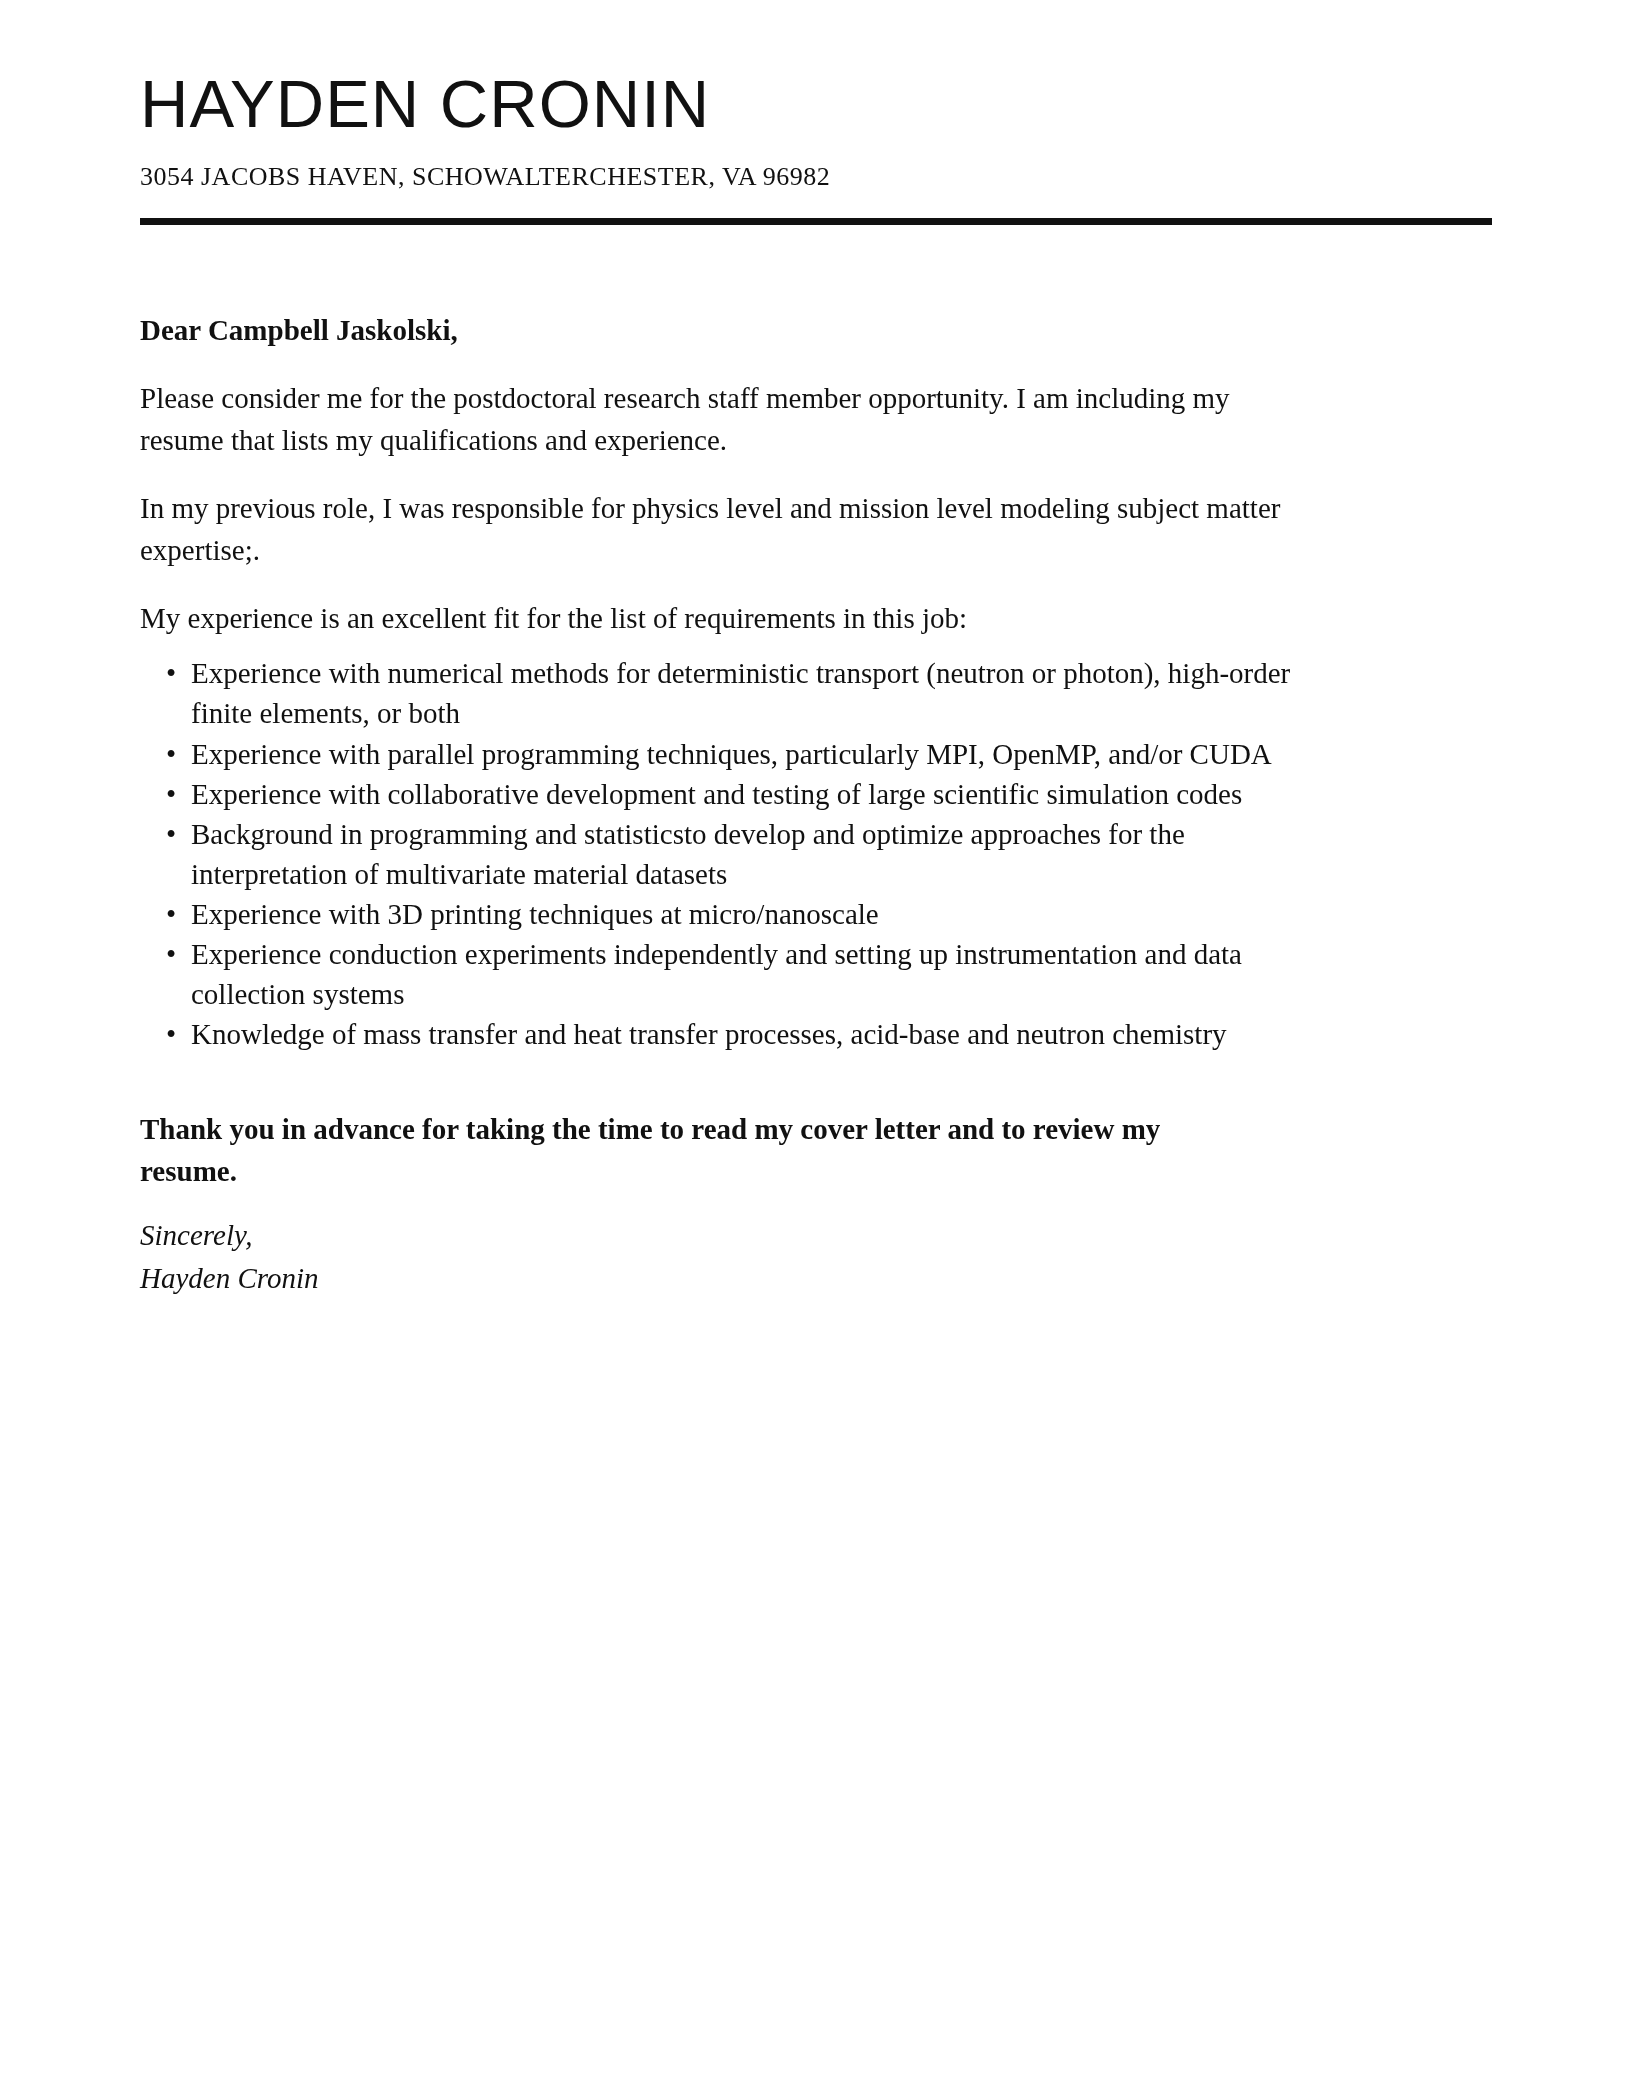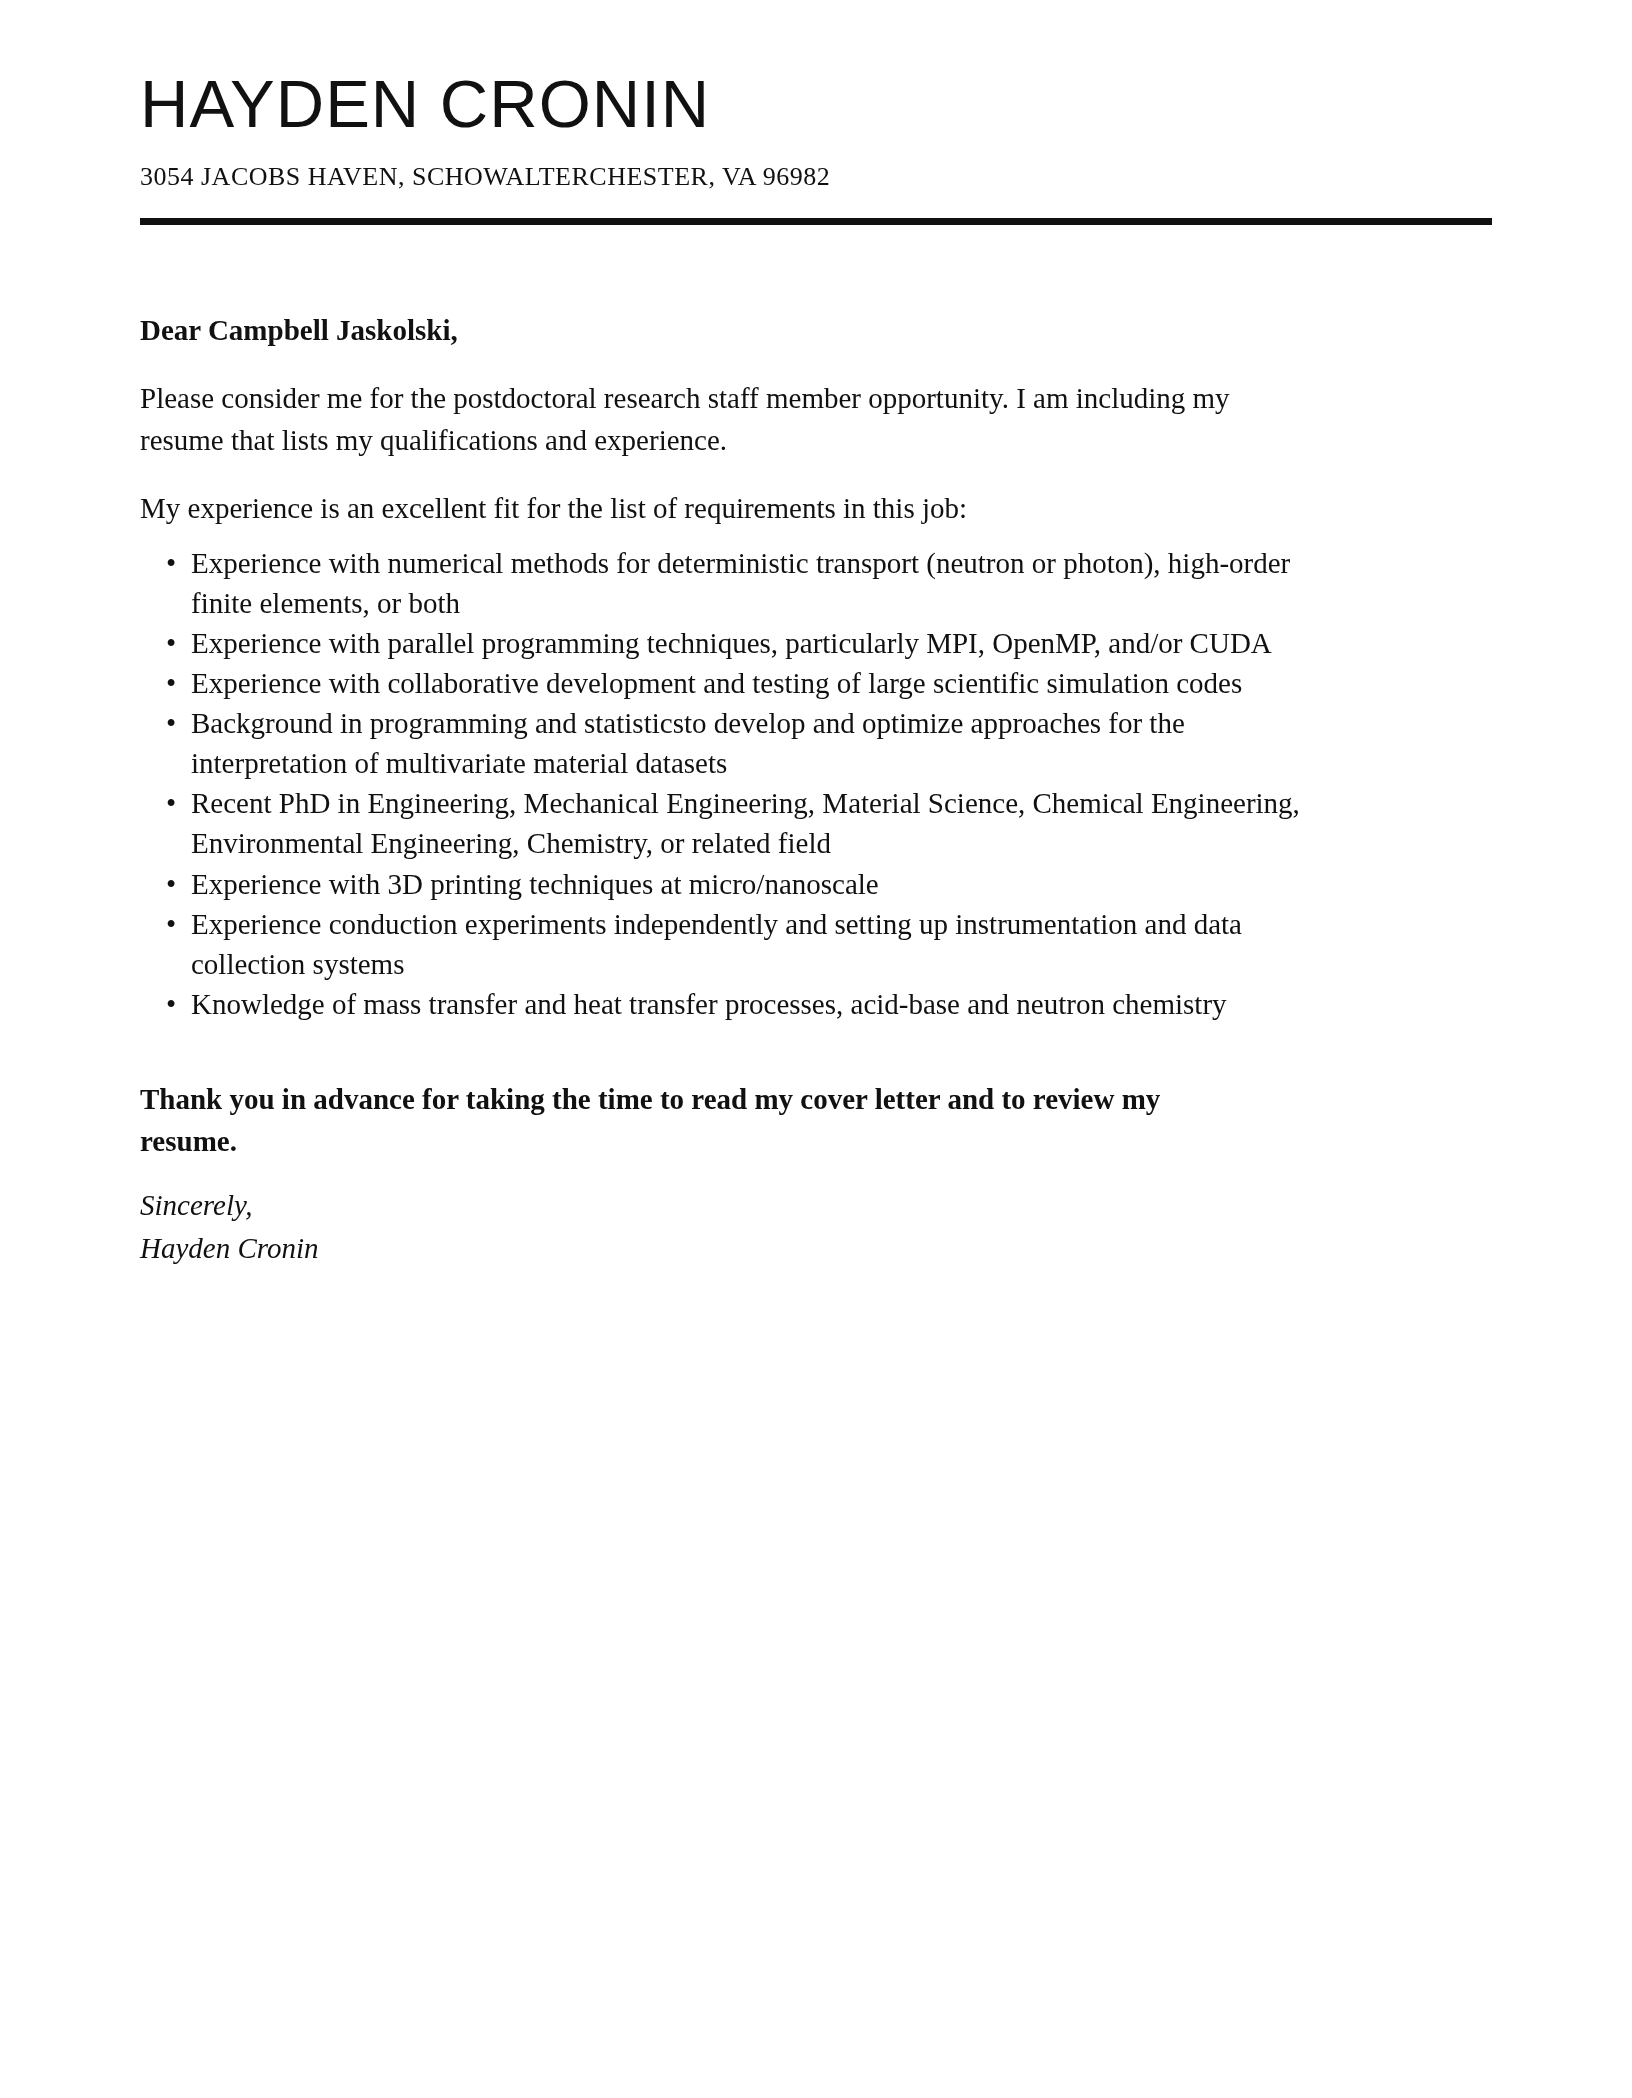--- a/index.html
+++ b/index.html
@@ -87,32 +87,32 @@
     <div class="rule"></div>
   </header>
 
   <main class="letter">
 
     <p class="salutation">Dear Campbell Jaskolski,</p>
 
     <p>Please consider me for the postdoctoral research staff member opportunity. I am including my
 resume that lists my qualifications and experience.</p>
 
+    <p>In my previous role, I was responsible for physics level and mission level modeling subject matter
+expertise;.</p>
 
     <p>My experience is an excellent fit for the list of requirements in this job:</p>
 
     <ul class="requirements">
       <li>Experience with numerical methods for deterministic transport (neutron or photon), high-order
 finite elements, or both</li>
       <li>Experience with parallel programming techniques, particularly MPI, OpenMP, and/or CUDA</li>
       <li>Experience with collaborative development and testing of large scientific simulation codes</li>
       <li>Background in programming and statisticsto develop and optimize approaches for the
 interpretation of multivariate material datasets</li>
-      <li>Recent PhD in Engineering, Mechanical Engineering, Material Science, Chemical Engineering,
-Environmental Engineering, Chemistry, or related field</li>
       <li>Experience with 3D printing techniques at micro/nanoscale</li>
       <li>Experience conduction experiments independently and setting up instrumentation and data
 collection systems</li>
       <li>Knowledge of mass transfer and heat transfer processes, acid-base and neutron chemistry</li>
     </ul>
 
     <p class="closing">Thank you in advance for taking the time to read my cover letter and to review my
 resume.</p>
 
     <div class="signature-block">

